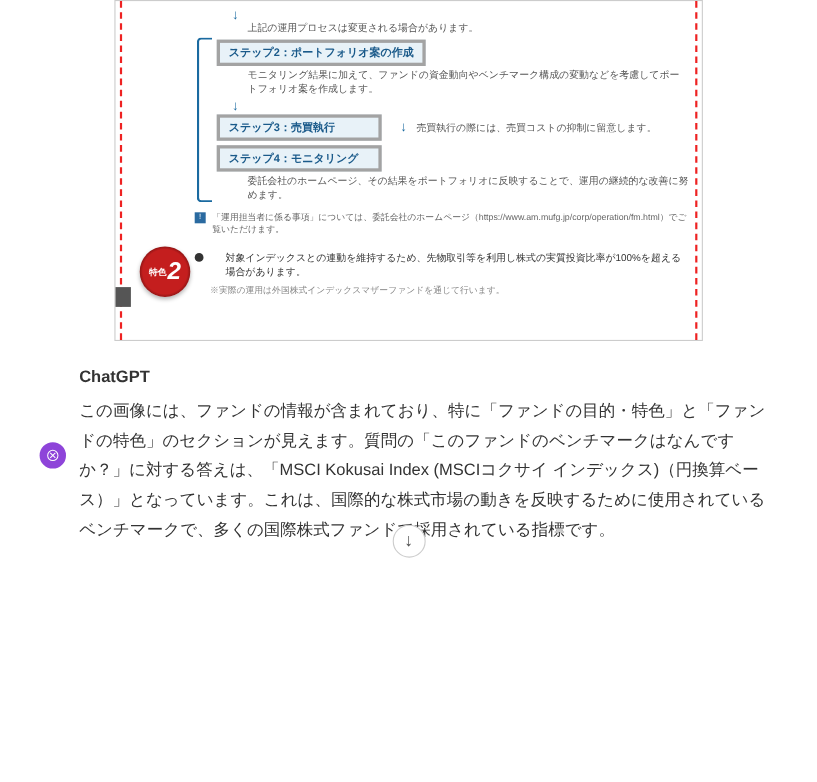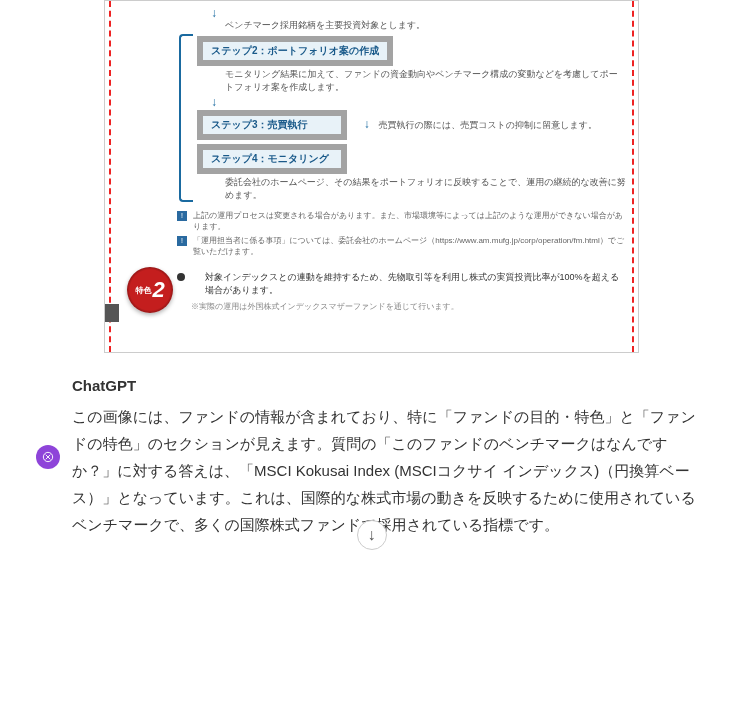--- a/index.html
+++ b/index.html
@@ -45,21 +45,21 @@
       font-size: 12px;
       line-height: 1;
     }
     .flow-text {
       font-size: 9px;
       color: #555;
       margin-left: 28px;
       margin-bottom: 2px;
     }
     .step-box {
-      border: 6px solid #a3a3a3;
+      border: 3px solid #a3a3a3;
       background: #e8f2f8;
       padding: 2px 8px;
       font-size: 10px;
       font-weight: bold;
       color: #1a5a8a;
       display: inline-block;
       margin: 2px 0;
       min-width: 150px;
     }
     .step-wrap {
@@ -219,44 +219,40 @@
 
 <div class="page-wrap">
 
   <div class="doc-frame">
     <div class="doc-inner">
       <div class="dash-left"></div>
       <div class="dash-right"></div>
 
       <div class="flow">
         <div class="flow-arrow">↓</div>
-        <div class="flow-text">ベンチマーク採用銘柄を主要投資対象とします。</div>
+        <div class="flow-text">上記の運用プロセスは変更される場合があります。</div>
 
         <div class="step-wrap">
           <div class="loop-bracket"></div>
 
           <div class="step-box">ステップ2：ポートフォリオ案の作成</div>
           <div class="flow-text">モニタリング結果に加えて、ファンドの資金動向やベンチマーク構成の変動などを考慮してポートフォリオ案を作成します。</div>
           <div class="flow-arrow">↓</div>
 
           <div class="step-box">ステップ3：売買執行</div>
           <div class="flow-arrow" style="display:inline">↓</div>
           <span class="flow-text" style="display:inline;margin-left:6px">売買執行の際には、売買コストの抑制に留意します。</span>
           <div></div>
 
           <div class="step-box">ステップ4：モニタリング</div>
           <div class="flow-text">委託会社のホームページ、その結果をポートフォリオに反映することで、運用の継続的な改善に努めます。</div>
         </div>
       </div>
 
       <div class="notes">
-        <div class="note-row">
-          <div class="note-icon">!</div>
-          <div>上記の運用プロセスは変更される場合があります。また、市場環境等によっては上記のような運用ができない場合があります。</div>
-        </div>
         <div class="note-row">
           <div class="note-icon">!</div>
           <div>「運用担当者に係る事項」については、委託会社のホームページ（https://www.am.mufg.jp/corp/operation/fm.html）でご覧いただけます。</div>
         </div>
       </div>
 
       <div class="feature-block">
         <div class="badge">
           <span class="lbl">特色</span>
           <span class="num">2</span>

